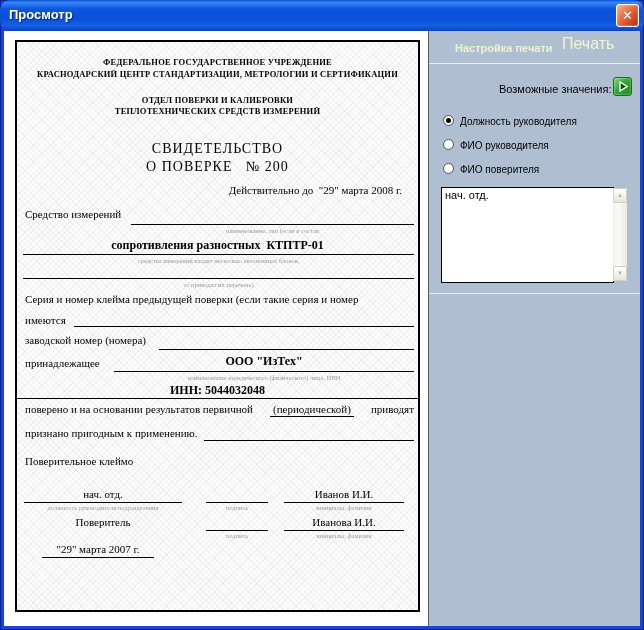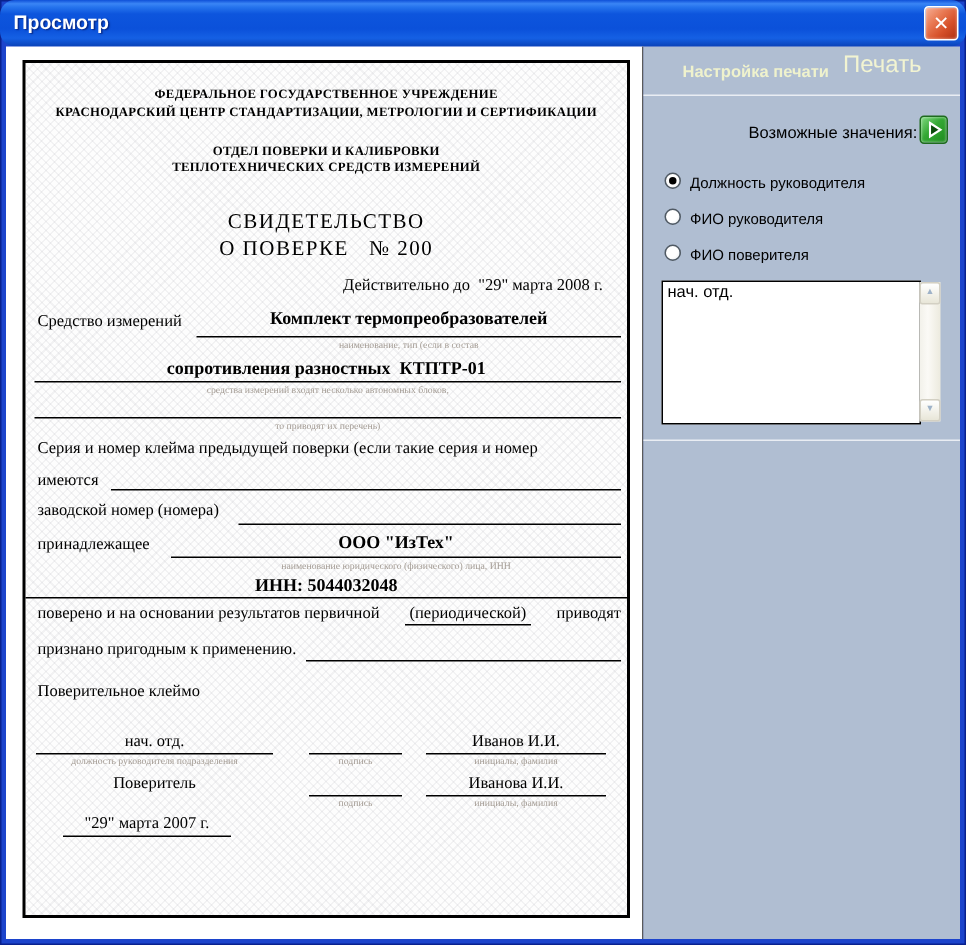--- a/index.html
+++ b/index.html
@@ -111,21 +111,20 @@
         <div class="abs ctr h8" style="top:27px;">КРАСНОДАРСКИЙ ЦЕНТР СТАНДАРТИЗАЦИИ, МЕТРОЛОГИИ И СЕРТИФИКАЦИИ</div>
         <div class="abs ctr h8" style="top:53px;">ОТДЕЛ ПОВЕРКИ И КАЛИБРОВКИ</div>
         <div class="abs ctr h8" style="top:64px;">ТЕПЛОТЕХНИЧЕСКИХ СРЕДСТВ ИЗМЕРЕНИЙ</div>
 
         <div class="abs ctr t14" style="top:99px;">СВИДЕТЕЛЬСТВО</div>
         <div class="abs ctr t14 pre" style="top:117px;">О ПОВЕРКЕ   № 200</div>
 
         <div class="abs bt pre" style="top:142px;right:16px;">Действительно до  "29" марта 2008 г.</div>
 
         <div class="abs bt" style="left:8px;top:166px;">Средство измерений</div>
-        <div class="abs val" style="left:114px;top:163px;width:283px;text-align:center;">Комплект термопреобразователей</div>
         <div class="abs ln" style="left:114px;top:182px;width:283px;"></div>
         <div class="abs cap" style="left:114px;top:185px;width:283px;">наименование,  тип (если в состав</div>
 
         <div class="abs ctr val pre" style="top:196px;">сопротивления разностных  КТПТР-01</div>
         <div class="abs ln" style="left:6px;top:212px;width:391px;"></div>
         <div class="abs cap" style="left:6px;top:215px;width:391px;">средства измерений входят несколько автономных блоков,</div>
         <div class="abs ln" style="left:6px;top:236px;width:391px;"></div>
         <div class="abs cap" style="left:6px;top:239px;width:391px;">то приводят их перечень)</div>
 
         <div class="abs bt" style="left:8px;top:251px;">Серия и номер клейма предыдущей поверки (если такие серия и номер</div>

